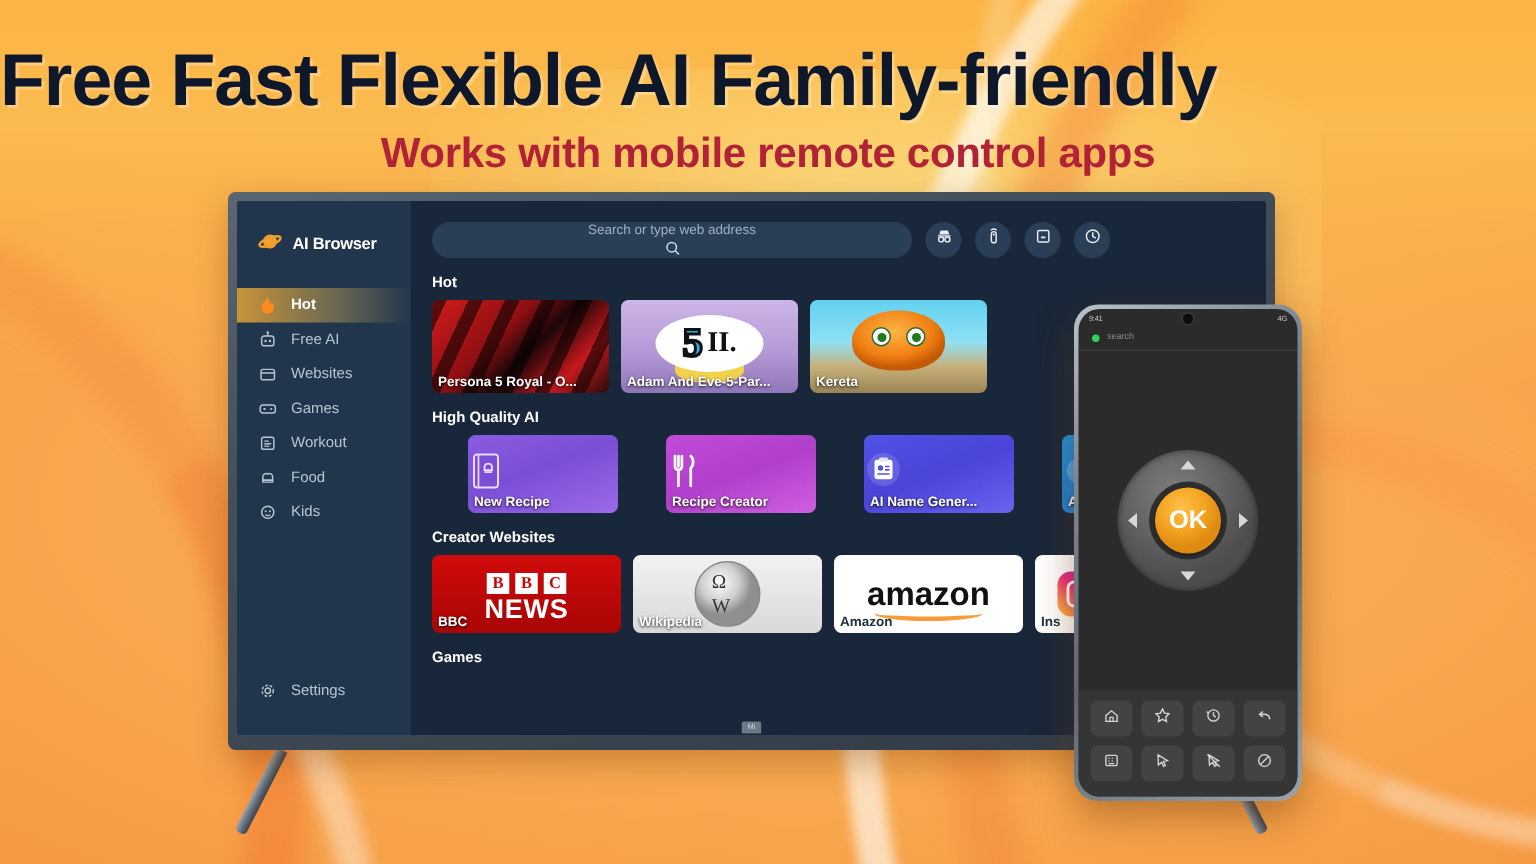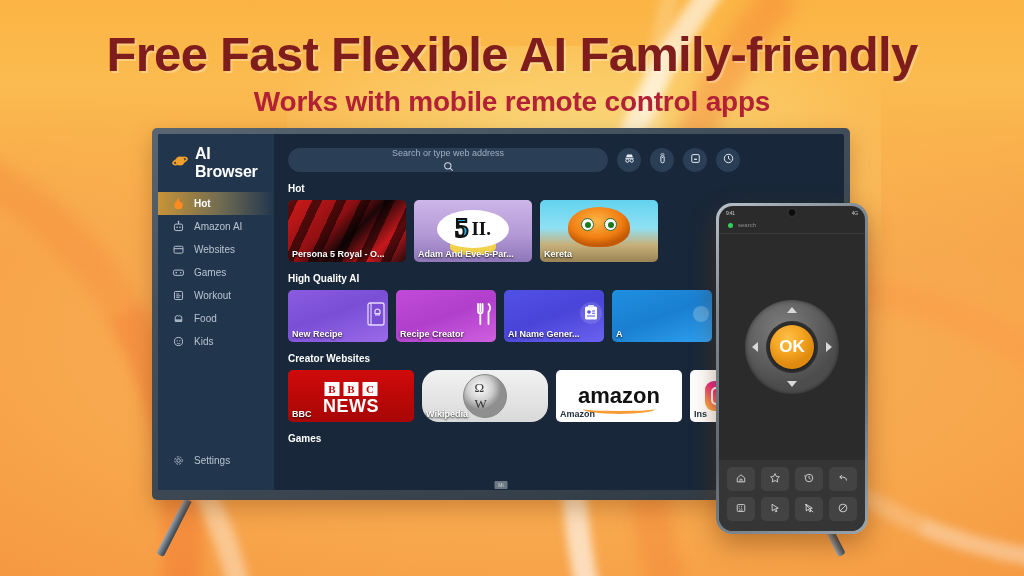--- a/index.html
+++ b/index.html
@@ -50,22 +50,22 @@
   .s7 { right:-520px; top:-330px; width:900px; height:900px;
         border-width:18px; border-bottom-color:rgba(255,255,255,.35);
         border-left-color:rgba(255,255,255,.20); transform:rotate(-22deg); filter:blur(4px); }
   .s8 { right:-180px; bottom:-460px; width:760px; height:760px;
         border-width:30px; border-top-color:rgba(250,150,70,.45);
         transform:rotate(20deg); filter:blur(9px); }
 
   
   .headline {
     position:absolute; top:26px; left:0; width:100%;
-    text-align:center; font-size:49px; font-weight:bold;
-    color:#7f1d1d; letter-spacing:-0.7px;
+    text-align:left; font-size:49px; font-weight:bold;
+    color:#0f172a; letter-spacing:-0.7px;
     text-shadow: 2px 2px 0 rgba(255,255,255,.28);
     white-space:nowrap;
   }
   .subhead {
     position:absolute; top:86px; left:0; width:100%;
     text-align:center; font-size:28px; font-weight:bold;
     color:#b22236; letter-spacing:-0.2px; white-space:nowrap;
   }
 
   
@@ -95,21 +95,21 @@
   }
   .leg-l { left:32px; transform: rotate(27deg); transform-origin: top center; }
   .leg-r { right:32px; transform: rotate(-27deg); transform-origin: top center; }
 
   
   .sidebar {
     width:116px; flex:0 0 116px; background:#21364d;
     display:flex; flex-direction:column; padding-top:16px;
   }
   .brand { display:flex; align-items:center; gap:7px; padding:0 0 0 14px; height:26px; }
-  .brand-name { color:#ffffff; font-size:16px; font-weight:bold; letter-spacing:-0.2px; }
+  .brand-name { color:#ffffff; font-size:11px; font-weight:bold; letter-spacing:-0.2px; }
   .nav { margin-top:16px; }
   .nav-item {
     display:flex; align-items:center; gap:9px; height:23px;
     padding-left:14px; color:#b9c4d1; font-size:10px; position:relative;
   }
   .nav-item.active {
     background: linear-gradient(90deg,#c79438 0%, #6e6a52 55%, rgba(60,80,100,0) 100%);
     color:#ffffff; font-weight:bold;
   }
   .nav-ico { width:13px; height:13px; display:block; flex:0 0 13px; }
@@ -131,21 +131,21 @@
   .row { display:flex; gap:8px; }
 
   .card { position:relative; border-radius:5px; overflow:hidden; flex:0 0 auto; }
   .card-label {
     position:absolute; left:0; bottom:0; width:100%;
     color:#fff; font-size:9px; font-weight:bold; padding:2px 4px 3px 4px;
     white-space:nowrap; overflow:hidden;
     text-shadow:0 1px 2px rgba(0,0,0,.95);
   }
   .hot-card { width:118px; height:62px; }
-  .ai-card  { width:100px; height:52px; display:flex; align-items:center; justify-content:flex-end; }
+  .ai-card  { width:100px; height:52px; display:flex; align-items:center; justify-content:flex-start;margin-left:24px; }
   .web-card { width:126px; height:52px; display:flex; align-items:center; justify-content:center; background:#fff; }
   .web-card .card-label { color:#23323f; text-shadow:none; }
 
   
   .art { position:absolute; inset:0; }
   .art-persona { background:
       linear-gradient(135deg,#d01b1b 0%,#8e0f12 38%,#1a0608 55%,#c6181c 78%,#250a0c 100%); }
   .art-persona::after{content:"";position:absolute;inset:0;
       background:repeating-linear-gradient(115deg,rgba(0,0,0,.55) 0 9px,rgba(255,255,255,0) 9px 22px);}
   .art-cyber { background: linear-gradient(100deg,#f3e20a 0%,#f0d000 28%,#9a2b2b 55%,#4a0f12 78%,#b01b1b 100%); }
@@ -309,21 +309,21 @@
           <div class="nav-item">
             <span class="nav-ico">
               <svg width="13" height="13" viewBox="0 0 16 16">
                   <rect x="3" y="5" width="10" height="8" rx="2" fill="none" stroke="#b9c4d1" stroke-width="1.2"></rect>
                   <circle cx="6.2" cy="9" r="1" fill="#b9c4d1"></circle>
                   <circle cx="9.8" cy="9" r="1" fill="#b9c4d1"></circle>
                   <path d="M8 2v3" stroke="#b9c4d1" stroke-width="1.2"></path>
                   <circle cx="8" cy="2" r="1" fill="#b9c4d1"></circle>
                 </svg>
             </span>
-            <span>Amazon AI</span>
+            <span>Free AI</span>
           </div>
           <div class="nav-item">
             <span class="nav-ico">
               <svg width="13" height="13" viewBox="0 0 16 16">
                   <rect x="2.5" y="4" width="11" height="8.5" rx="1.6" fill="none" stroke="#b9c4d1" stroke-width="1.2"></rect>
                   <path d="M2.5 7h11" stroke="#b9c4d1" stroke-width="1.2"></path>
                 </svg>
             </span>
             <span>Websites</span>
           </div>
@@ -508,21 +508,21 @@
             <div class="bbc">
               <div class="bbc-letters">
                 <span>B</span>
                 <span>B</span>
                 <span>C</span>
               </div>
               <div class="bbc-news">NEWS</div>
             </div>
             <div class="card-label" style="color:#fff;text-shadow:0 1px 2px rgba(0,0,0,.9);">BBC</div>
           </div>
-          <div class="card web-card" style="background:linear-gradient(180deg,#f2f2f2,#d9d9d9);border-radius:17px;">
+          <div class="card web-card" style="background:linear-gradient(180deg,#f2f2f2,#d9d9d9);">
             <span class="wiki-globe"></span>
             <div class="card-label" style="color:#fff;text-shadow:0 1px 2px rgba(0,0,0,.9);">Wikipedia</div>
           </div>
           <div class="card web-card">
             <span class="amz">amazon</span>
             <div class="card-label">Amazon</div>
           </div>
           <div class="card web-card" style="width:60px;">
             <span class="insta"></span>
             <div class="card-label">Ins</div>

